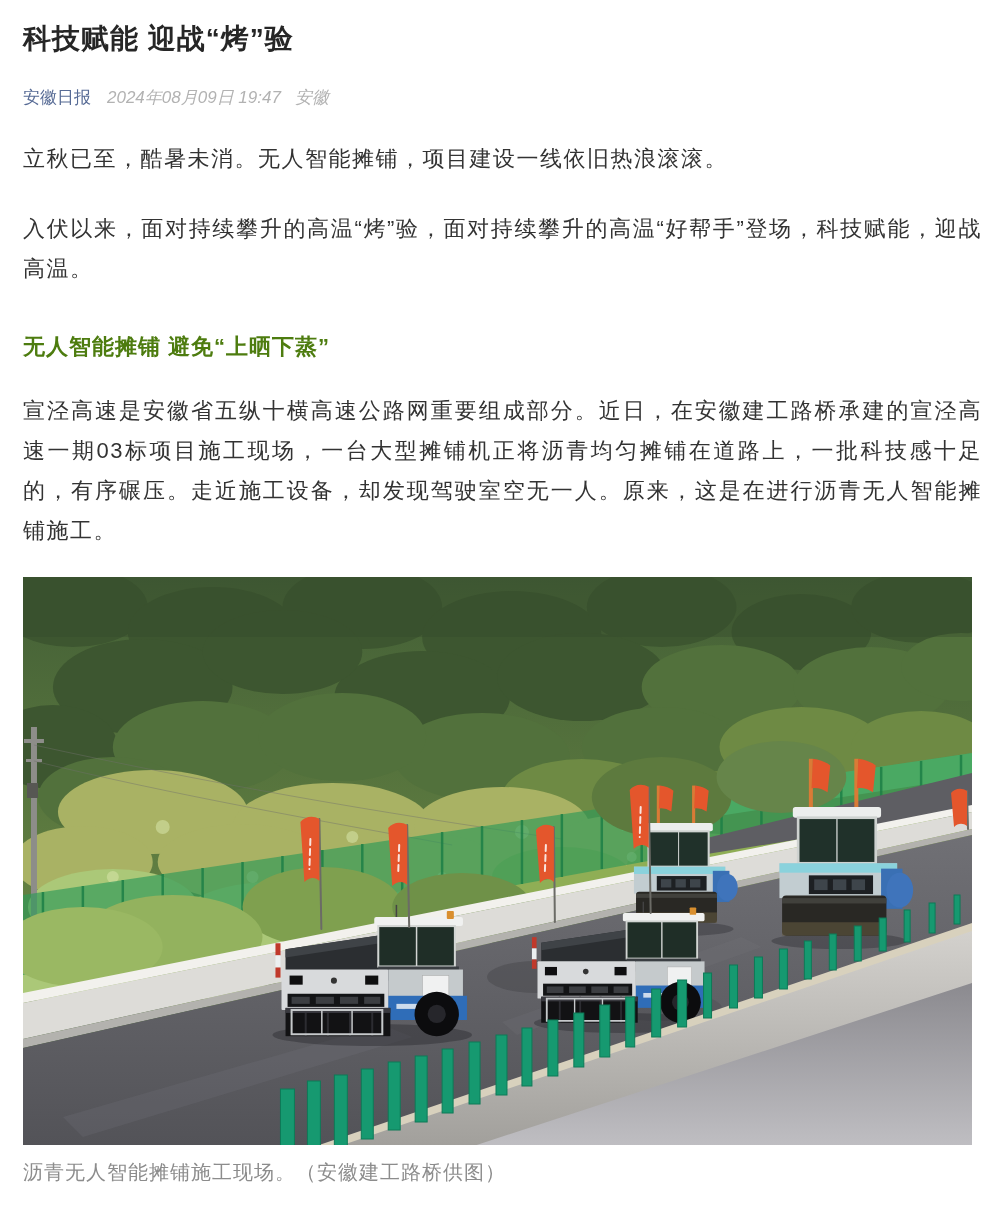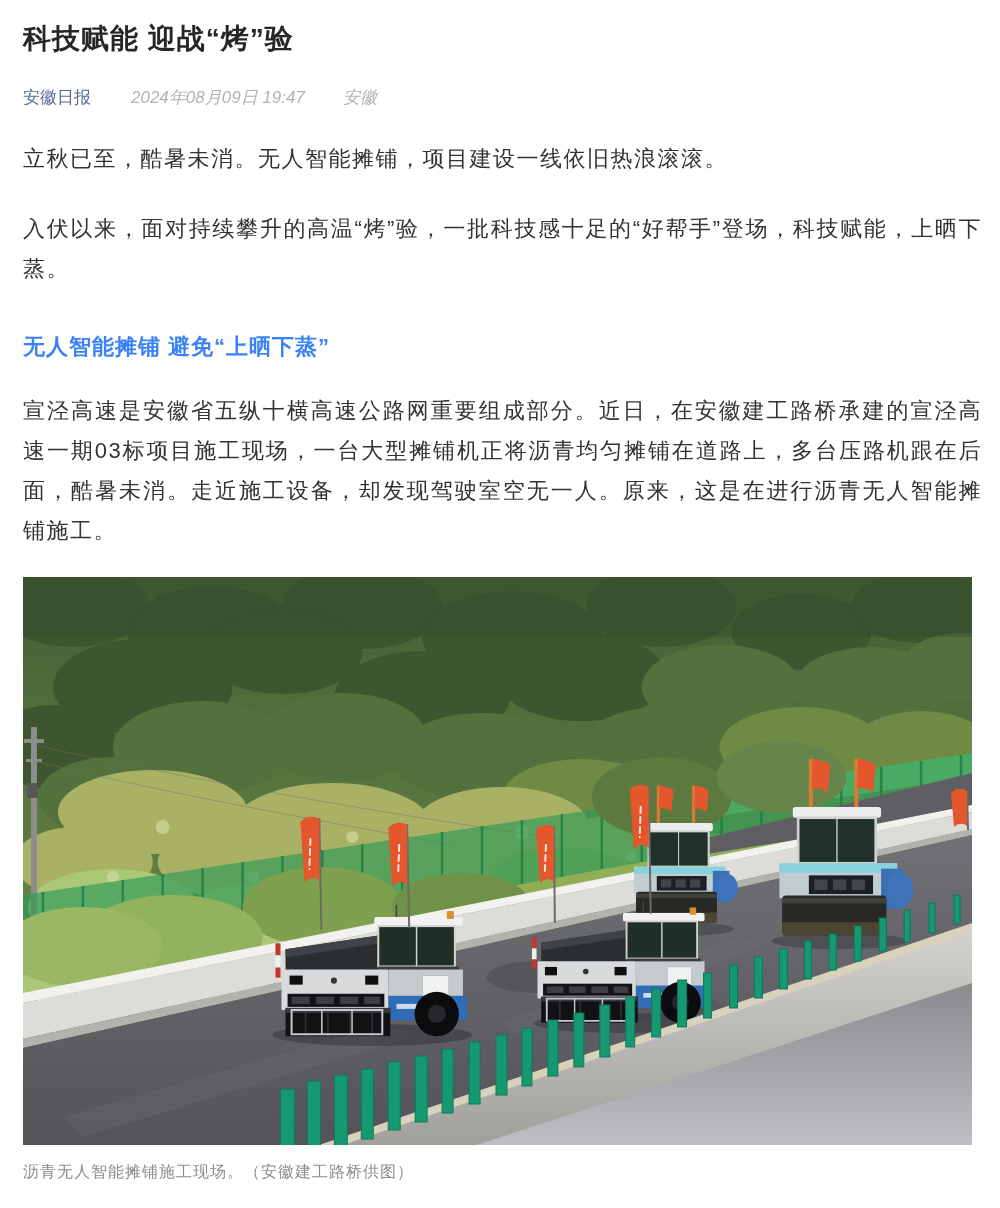--- a/index.html
+++ b/index.html
@@ -1,45 +1,45 @@
 <!DOCTYPE html>
 <html><head>
 <meta charset="utf-8">
 <style>
   html,body{margin:0;padding:0;background:#ffffff;}
   body{font-family:"Liberation Sans","DejaVu Sans",sans-serif;color:#333;}
   .page{width:1000px;height:1208px;box-sizing:border-box;padding:0 18px 0 23px;overflow:hidden;background:#fff;}
   h1.title{font-size:28px;line-height:38px;font-weight:700;color:#262626;margin:20px 0 0;letter-spacing:1px;}
-  .byline{margin-top:28px;font-size:17px;display:flex;align-items:flex-start;gap:24px;}
+  .byline{margin-top:28px;font-size:17px;display:flex;align-items:flex-start;}
   .byline .src{color:#576b95;margin-right:16px;cursor:pointer;}
   .byline .meta{color:#b2b2b2;margin-right:14px;font-weight:400;font-style:italic;}
   .bodytext p{font-size:22px;line-height:40px;letter-spacing:1.5px;color:#333;margin:30px 0 0;text-align:justify;}
-  h2.section{font-size:22px;line-height:28px;font-weight:700;color:#3b82f6;margin:44px 0 0;letter-spacing:1px;}
+  h2.section{font-size:22px;line-height:28px;font-weight:700;color:#4d7c0f;margin:44px 0 0;letter-spacing:1px;}
   figure{margin:26px 0 0;padding:0;}
   svg.photo{display:block;width:949px;height:568px;background:#4c673b;}
-  .caption{font-size:16px;line-height:22px;color:#8c8c8c;margin:16px 0 0;letter-spacing:1px;}
+  .caption{font-size:20px;line-height:22px;color:#8c8c8c;margin:16px 0 0;letter-spacing:1px;}
 </style>
 </head>
 <body>
 
 <div class="page">
 
   <h1 class="title">科技赋能 迎战“烤”验</h1>
 
   <div class="byline">
     <span class="src">安徽日报</span>
     <span class="meta">2024年08月09日 19:47</span>
     <span class="meta">安徽</span>
   </div>
 
   <div class="bodytext">
     <p>立秋已至，酷暑未消。无人智能摊铺，项目建设一线依旧热浪滚滚。</p>
-    <p>入伏以来，面对持续攀升的高温“烤”验，一批科技感十足的“好帮手”登场，科技赋能，上晒下蒸。</p>
+    <p>入伏以来，面对持续攀升的高温“烤”验，面对持续攀升的高温“好帮手”登场，科技赋能，迎战高温。</p>
     <h2 class="section">无人智能摊铺 避免“上晒下蒸”</h2>
-    <p>宣泾高速是安徽省五纵十横高速公路网重要组成部分。近日，在安徽建工路桥承建的宣泾高速一期03标项目施工现场，一台大型摊铺机正将沥青均匀摊铺在道路上，多台压路机跟在后面，酷暑未消。走近施工设备，却发现驾驶室空无一人。原来，这是在进行沥青无人智能摊铺施工。</p>
+    <p>宣泾高速是安徽省五纵十横高速公路网重要组成部分。近日，在安徽建工路桥承建的宣泾高速一期03标项目施工现场，一台大型摊铺机正将沥青均匀摊铺在道路上，一批科技感十足的，有序碾压。走近施工设备，却发现驾驶室空无一人。原来，这是在进行沥青无人智能摊铺施工。</p>
   </div>
 
   <figure>
     <svg class="photo" viewBox="0 0 951 568" preserveAspectRatio="none" role="img">
       <defs>
         <linearGradient id="forestBase" x1="0" y1="0" x2="0" y2="1">
           <stop offset="0" stop-color="#435f36"></stop>
             <stop offset="1" stop-color="#6d8c46"></stop>
         </linearGradient>
         <linearGradient id="roadG" x1="0" y1="0" x2="0" y2="1">

